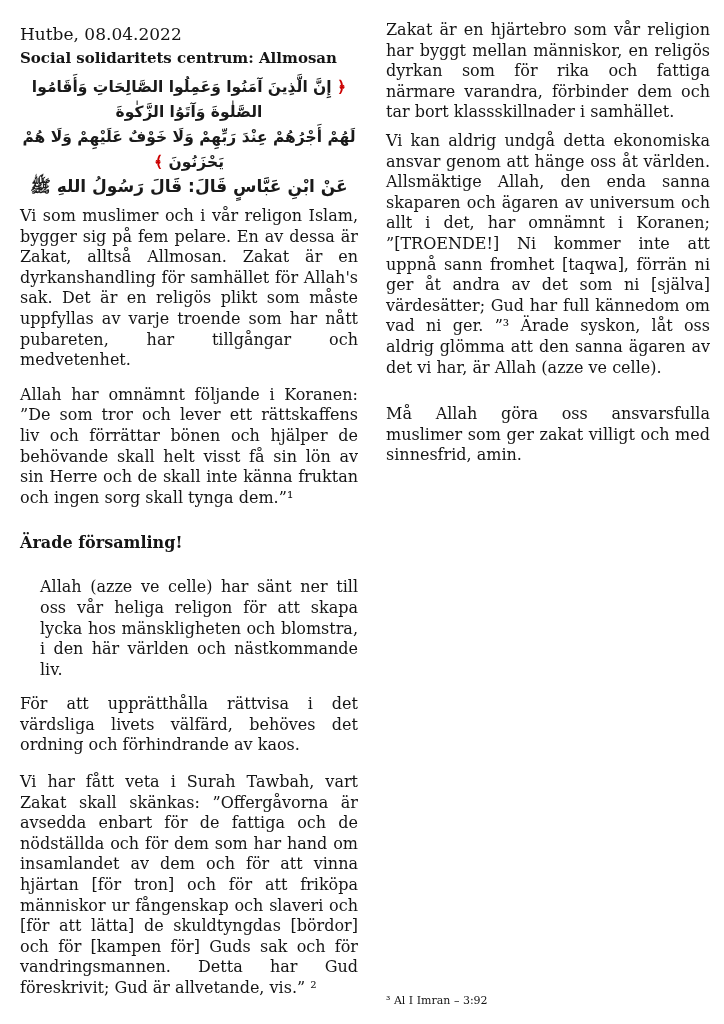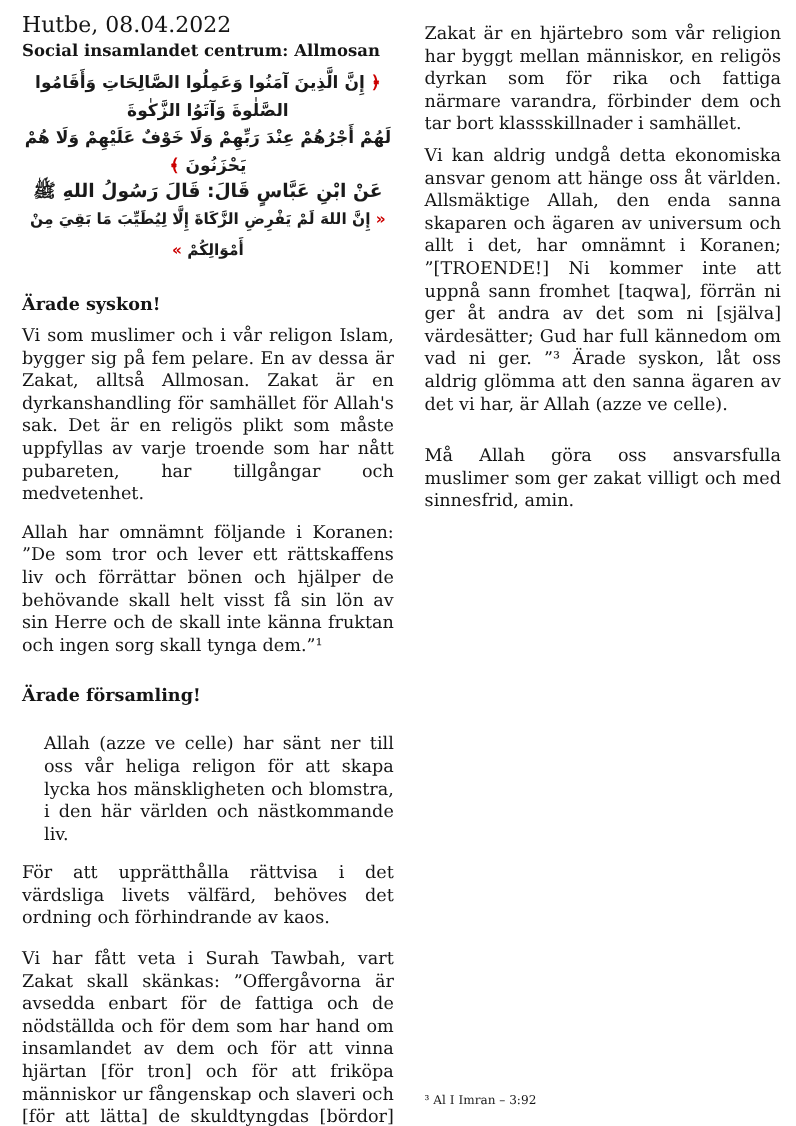--- a/index.html
+++ b/index.html
@@ -24,22 +24,23 @@
   }
   .col {
     display: flex;
     flex-direction: column;
     height: 100%;
   }
   .col-left  { width: 338px; margin-right: 28px; }
   .col-right { width: 324px; }
 
   .date-line {
-    font-size: 20px;
+    font-size: 17px;
     line-height: 20px;
+    margin-top: 12px;
   }
   .doc-title {
     font-size: 15px;
     font-weight: bold;
     line-height: 20px;
     margin-top: 4px;
   }
 
   
   .arabic-block {
@@ -83,40 +84,34 @@
 </style>
 </head>
 <body>
 
 <div class="page">
 
   <div class="col col-left">
 
     <div class="date-line">Hutbe, 08.04.2022</div>
 
-    <div class="doc-title">Social insamlandet centrum: Allmosan</div>
+    <div class="doc-title">Social solidaritets centrum: Allmosan</div>
 
     <div class="arabic-block" dir="rtl">
       <div class="ar-verse">
         <span class="red">﴿</span>
         <span>إِنَّ الَّذِينَ آمَنُوا وَعَمِلُوا الصَّالِحَاتِ وَأَقَامُوا الصَّلٰوةَ وَآتَوُا الزَّكٰوةَ</span>
       </div>
       <div class="ar-verse">
         <span>لَهُمْ أَجْرُهُمْ عِنْدَ رَبِّهِمْ وَلَا خَوْفٌ عَلَيْهِمْ وَلَا هُمْ يَحْزَنُونَ</span>
         <span class="red">﴾</span>
       </div>
       <div class="ar-narrator">عَنْ ابْنِ عَبَّاسٍ قَالَ: قَالَ رَسُولُ اللهِ ﷺ</div>
-      <div class="ar-hadith">
-        <span class="red">«</span>
-        <span>إِنَّ اللهَ لَمْ يَفْرِضِ الزَّكَاةَ إِلَّا لِيُطَيِّبَ مَا بَقِيَ مِنْ أَمْوَالِكُمْ</span>
-        <span class="red">»</span>
-      </div>
     </div>
 
-    <h3 class="section-heading">Ärade syskon!</h3>
 
     <p class="body-para">Vi som muslimer och i vår religon Islam, bygger sig på fem pelare. En av dessa är Zakat, alltså Allmosan. Zakat är en dyrkanshandling för samhället för Allah's sak. Det är en religös plikt som måste uppfyllas av varje troende som har nått pubareten, har tillgångar och medvetenhet.</p>
 
     <p class="body-para mt-14">Allah har omnämnt följande i Koranen: ”De som tror och lever ett rättskaffens liv och förrättar bönen och hjälper de behövande skall helt visst få sin lön av sin Herre och de skall inte känna fruktan och ingen sorg skall tynga dem.”¹</p>
 
     <h3 class="section-heading">Ärade församling!</h3>
 
     <p class="body-para mt-24">Allah (azze ve celle) har sänt ner till oss vår heliga religon för att skapa lycka hos mänskligheten och blomstra, i den här världen och nästkommande liv.</p>
 
     <p class="body-para mt-14">För att upprätthålla rättvisa i det värdsliga livets välfärd, behöves det ordning och förhindrande av kaos.</p>

